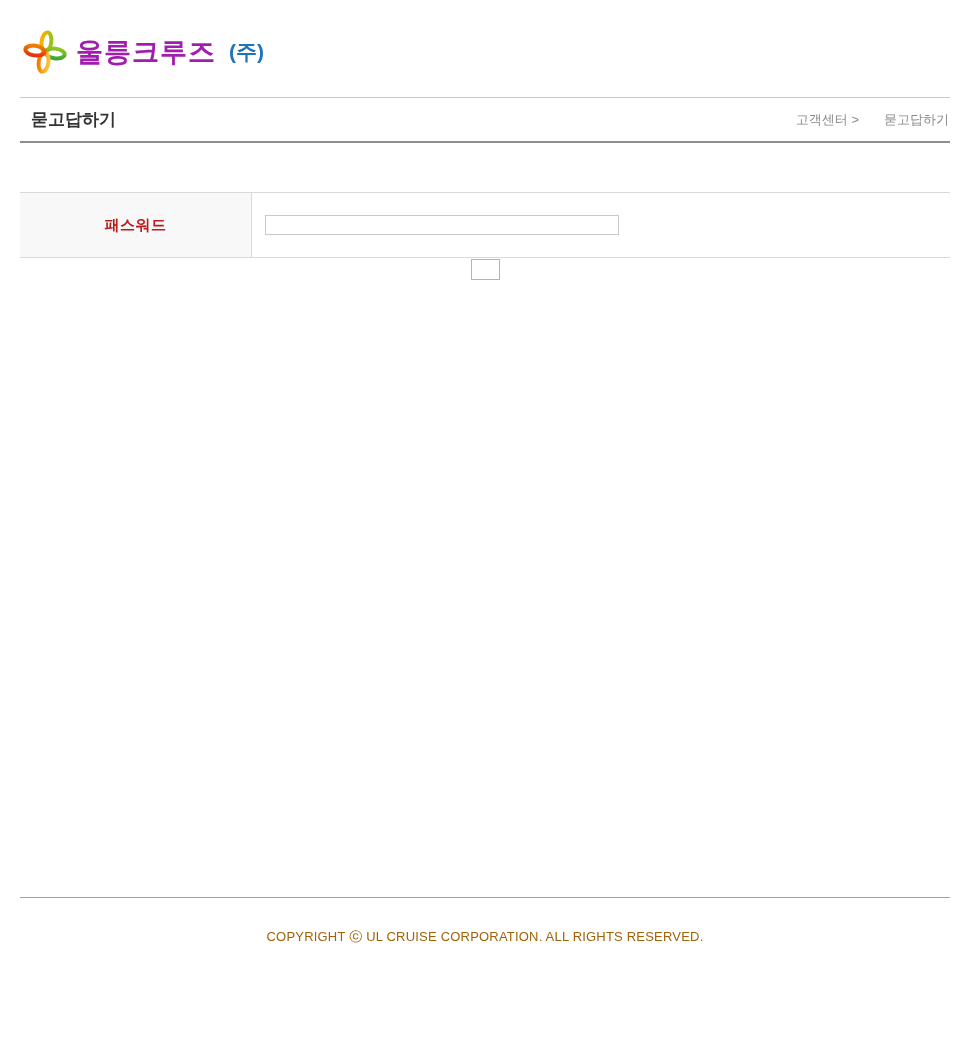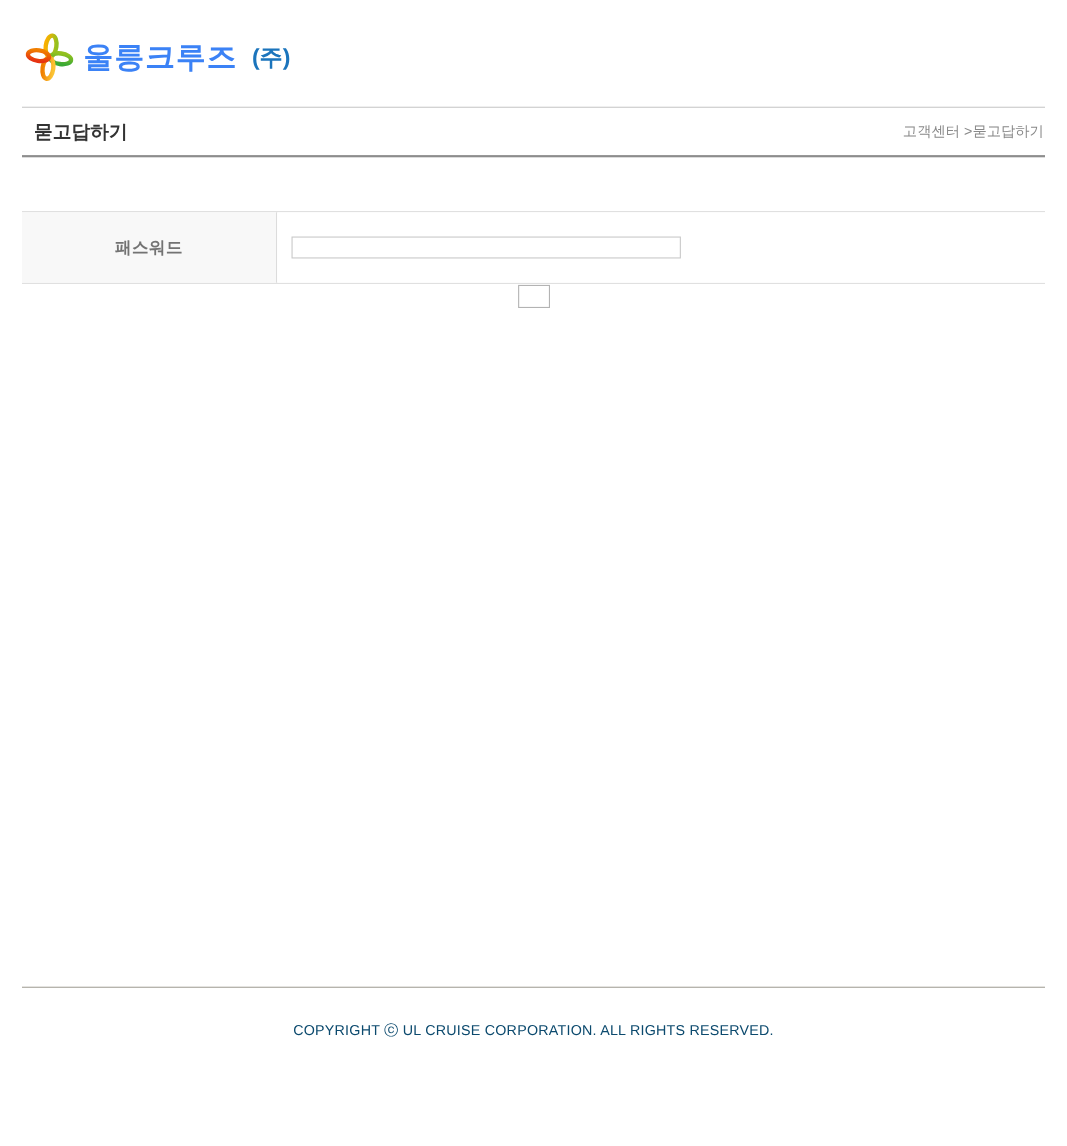--- a/index.html
+++ b/index.html
@@ -4,49 +4,49 @@
 <style>
   * { box-sizing: border-box; }
   html, body { margin: 0; padding: 0; background: #ffffff; }
   body { font-family: "Liberation Sans", "DejaVu Sans", sans-serif; }
   .page { width: 970px; min-height: 1042px; background: #ffffff; position: relative; overflow: hidden; }
 
   
   .logo-row { display: flex; align-items: center; gap: 9px; padding: 28px 0 0 23px; height: 76px; cursor: pointer; }
   .logo-icon { width: 44px; height: 46px; flex: 0 0 auto; }
   .logo-icon svg { width: 44px; height: 46px; display: block; }
-  .logo-text { color: #3b82f6; font-weight: bold; font-size: 27px; letter-spacing: 1px; white-space: nowrap; line-height: 1; }
+  .logo-text { color: #a21caf; font-weight: bold; font-size: 27px; letter-spacing: 1px; white-space: nowrap; line-height: 1; }
   .logo-suffix { color: #1b74bc; font-weight: bold; font-size: 21px; margin-left: 4px; letter-spacing: 0; }
 
   
   .page-head { margin: 21px 20px 0 20px; border-top: 1px solid #c9c9c9; border-bottom: 2px solid #8d8d8d;
                height: 46px; display: flex; align-items: center; justify-content: space-between; padding-left: 11px; }
   .page-title { font-size: 17px; font-weight: bold; color: #333333; }
-  .breadcrumb { font-size: 13px; color: #888888; display: flex; padding-right: 1px; }
+  .breadcrumb { font-size: 13px; color: #888888; display: flex; gap: 25px; padding-right: 1px; }
   .breadcrumb .crumb { white-space: nowrap; }
   .breadcrumb .crumb-parent { cursor: pointer; }
 
   
   .pw-table { margin: 49px 20px 0 20px; border-top: 1px solid #d9d9d9; border-bottom: 1px solid #d9d9d9;
               display: flex; height: 66px; }
   .pw-label-cell { width: 232px; background: #f8f8f8; border-right: 1px solid #d9d9d9;
                    display: flex; align-items: center; justify-content: center; }
-  .pw-label { font-weight: bold; font-size: 15px; color: #737373; letter-spacing: 0.5px; text-align: right; }
+  .pw-label { font-weight: bold; font-size: 15px; color: #b91c1c; letter-spacing: 0.5px; text-align: right; }
   .pw-field-cell { flex: 1; display: flex; align-items: center; padding-left: 13px; background: #ffffff; }
   .pw-input { width: 354px; height: 20px; border: 1px solid #c9c9c9; background: #ffffff; outline: none;
               padding: 0 4px; font-size: 13px; }
 
   
   .submit-row { text-align: center; margin-top: 1px; height: 22px; }
   .submit-btn { width: 29px; height: 21px; border: 1px solid #b3b3b3; background: #ffffff; padding: 0;
                 cursor: pointer; font-size: 10px; color: #666666; vertical-align: top; }
 
   
   .footer { margin: 616px 20px 0 20px; border-top: 1px solid #a5a29a; }
-  .footer-text { text-align: center; color: #0c4a6e; font-size: 13px; padding-top: 30px; letter-spacing: 0.2px; }
+  .footer-text { text-align: center; color: #a16207; font-size: 13px; padding-top: 30px; letter-spacing: 0.2px; }
 </style>
 </head>
 <body>
 
 <div class="page">
 
   <div class="logo-row">
     <span class="logo-icon">
       <svg viewBox="0 0 100 100" xmlns="http://www.w3.org/2000/svg" aria-hidden="true">
         <defs>

